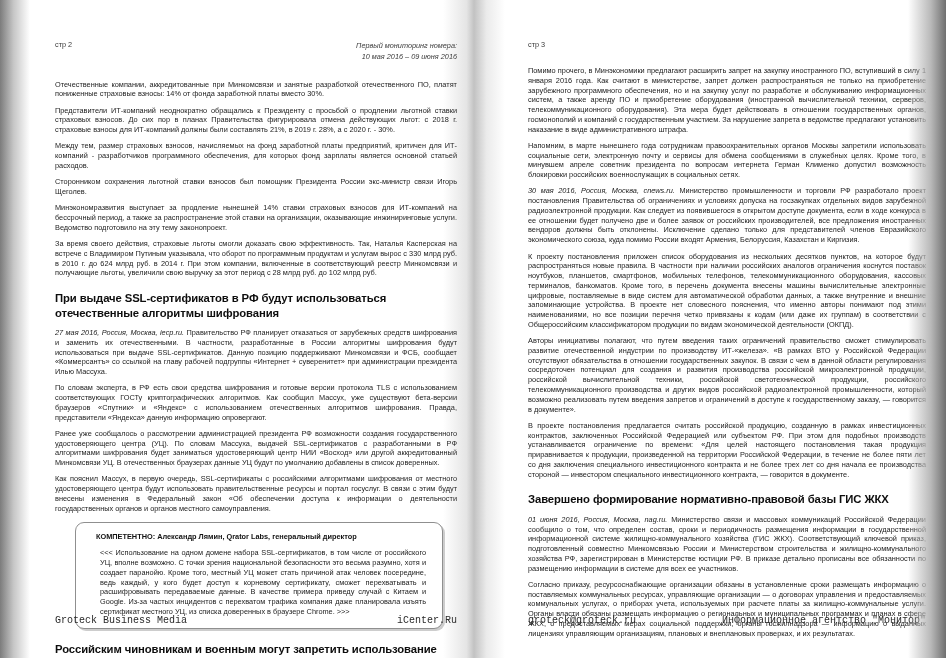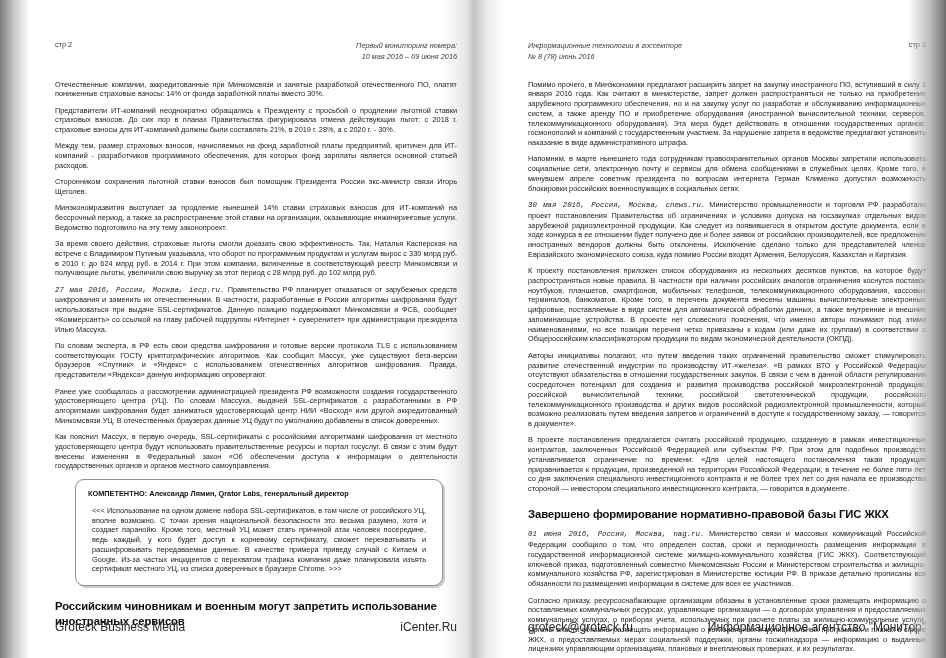--- a/index.html
+++ b/index.html
@@ -35,36 +35,36 @@
 
   .content { margin-top:17px; }
   .content p {
     margin:0 0 6.5px 0; font-size:7.35px; line-height:1.33;
     text-align:justify; color:#222222;
   }
   .content h2 {
     font-size:11.3px; font-weight:bold; color:#0e0e0e;
     margin:13px 0 8px 0; line-height:1.28; letter-spacing:-0.1px;
   }
-  .dateline { font-style:italic;font-family:Liberation Mono, monospace; }
+  .dateline { font-style:italic; }
 
   .expert-box {
-    margin:8px 14px 12px 20px; padding:9px 12px 7px 12px;
+    margin:8px 14px 12px 20px; padding:9px 12px 7px 20px;
     border:1px solid #8f8f8f; border-radius:9px;
     box-shadow:2px 2px 0 #cdcdcd; background:#ffffff;
   }
   .expert-box .box-title {
     font-weight:bold; font-size:7.35px; color:#111; margin:0 0 7px 0; text-align:left;
   }
   .expert-box p { margin:4px; }
 
   .pg-footer {
-    position:absolute; left:0; right:0; bottom:24px;
+    position:absolute; left:0; right:0; bottom:32px;
     display:flex; justify-content:space-between;
-    font-size:12px; color:#2a2a2a;
+    font-size:10px; color:#2a2a2a;font-family:Liberation Mono, monospace;
   }
 </style>
 </head>
 <body>
 
 <div class="spread">
 
   <div class="page page-left">
     <div class="pg-header">
       <div class="pg-num">стр 2</div>
@@ -75,20 +75,21 @@
     </div>
 
     <div class="content">
       <p>Отечественные компании, аккредитованные при Минкомсвязи и занятые разработкой отечественного ПО, платят пониженные страховые взносы: 14% от фонда заработной платы вместо 30%.</p>
       <p>Представители ИТ-компаний неоднократно обращались к Президенту с просьбой о продлении льготной ставки страховых взносов. До сих пор в планах Правительства фигурировала отмена действующих льгот: с 2018 г. страховые взносы для ИТ-компаний должны были составлять 21%, в 2019 г. 28%, а с 2020 г. - 30%.</p>
       <p>Между тем, размер страховых взносов, начисляемых на фонд заработной платы предприятий, критичен для ИТ-компаний - разработчиков программного обеспечения, для которых фонд зарплаты является основной статьей расходов.</p>
       <p>Сторонником сохранения льготной ставки взносов был помощник Президента России экс-министр связи Игорь Щеголев.</p>
       <p>Минэкономразвития выступает за продление нынешней 14% ставки страховых взносов для ИТ-компаний на бессрочный период, а также за распространение этой ставки на организации, оказывающие инжиниринговые услуги. Ведомство подготовило на эту тему законопроект.</p>
       <p>За время своего действия, страховые льготы смогли доказать свою эффективность. Так, Наталья Касперская на встрече с Владимиром Путиным указывала, что оборот по программным продуктам и услугам вырос с 330 млрд руб. в 2010 г. до 624 млрд руб. в 2014 г. При этом компании, включенные в соответствующий реестр Минкомсвязи и получающие льготы, увеличили свою выручку за этот период с 28 млрд руб. до 102 млрд руб.</p>
 
+      <h2>При выдаче SSL-сертификатов в РФ будут использоваться отечественные алгоритмы шифрования</h2>
       <p><span class="dateline">27 мая 2016, Россия, Москва, iecp.ru.</span> <span>Правительство РФ планирует отказаться от зарубежных средств шифрования и заменить их отечественными. В частности, разработанные в России алгоритмы шифрования будут использоваться при выдаче SSL-сертификатов. Данную позицию поддерживают Минкомсвязи и ФСБ, сообщает «Коммерсантъ» со ссылкой на главу рабочей подгруппы «Интернет + суверенитет» при администрации президента Илью Массуха.</span></p>
       <p>По словам эксперта, в РФ есть свои средства шифрования и готовые версии протокола TLS с использованием соответствующих ГОСТу криптографических алгоритмов. Как сообщил Массух, уже существуют бета-версии браузеров «Спутник» и «Яндекс» с использованием отечественных алгоритмов шифрования. Правда, представители «Яндекса» данную информацию опровергают.</p>
       <p>Ранее уже сообщалось о рассмотрении администрацией президента РФ возможности создания государственного удостоверяющего центра (УЦ). По словам Массуха, выдачей SSL-сертификатов с разработанными в РФ алгоритмами шифрования будет заниматься удостоверяющий центр НИИ «Восход» или другой аккредитованный Минкомсвязи УЦ. В отечественных браузерах данные УЦ будут по умолчанию добавлены в список доверенных.</p>
       <p>Как пояснил Массух, в первую очередь, SSL-сертификаты с российскими алгоритмами шифрования от местного удостоверяющего центра будут использовать правительственные ресурсы и портал госуслуг. В связи с этим будут внесены изменения в Федеральный закон «Об обеспечении доступа к информации о деятельности государственных органов и органов местного самоуправления.</p>
 
       <div class="expert-box">
         <p class="box-title">КОМПЕТЕНТНО: Александр Лямин, Qrator Labs, генеральный директор</p>
         <p>&lt;&lt;&lt; Использование на одном домене набора SSL-сертификатов, в том числе от российского УЦ, вполне возможно. С точки зрения национальной безопасности это весьма разумно, хотя и создает паранойю. Кроме того, местный УЦ может стать причиной атак человек посередине, ведь каждый, у кого будет доступ к корневому сертификату, сможет перехватывать и расшифровывать передаваемые данные. В качестве примера приведу случай с Китаем и Google. Из-за частых инцидентов с перехватом трафика компания даже планировала изъять сертификат местного УЦ, из списка доверенных в браузере Chrome. &gt;&gt;&gt;</p>
       </div>
 
@@ -97,24 +98,20 @@
     </div>
 
     <div class="pg-footer">
       <span>Groteck Business Media</span>
       <span>iCenter.Ru</span>
     </div>
   </div>
 
   <div class="page page-right">
     <div class="pg-header">
-      <div class="issue-block issue-left">
-        <div>Информационные технологии в госсекторе</div>
-        <div>№ 8 (78) июнь 2016</div>
-      </div>
       <div class="pg-num">стр 3</div>
     </div>
 
     <div class="content">
       <p>Помимо прочего, в Минэкономики предлагают расширить запрет на закупку иностранного ПО, вступивший в силу 1 января 2016 года. Как считают в министерстве, запрет должен распространяться не только на приобретение зарубежного программного обеспечения, но и на закупку услуг по разработке и обслуживанию информационных систем, а также аренду ПО и приобретение оборудования (иностранной вычислительной техники, серверов, телекоммуникационного оборудования). Эта мера будет действовать в отношении государственных органов, госмонополий и компаний с государственным участием. За нарушение запрета в ведомстве предлагают установить наказание в виде административного штрафа.</p>
       <p>Напомним, в марте нынешнего года сотрудникам правоохранительных органов Москвы запретили использовать социальные сети, электронную почту и сервисы для обмена сообщениями в служебных целях. Кроме того, в минувшем апреле советник президента по вопросам интернета Герман Клименко допустил возможность блокировки российских военнослужащих в социальных сетях.</p>
 
       <p><span class="dateline">30 мая 2016, Россия, Москва, cnews.ru.</span> <span>Министерство промышленности и торговли РФ разработало проект постановления Правительства об ограничениях и условиях допуска на госзакупках отдельных видов зарубежной радиоэлектронной продукции. Как следует из появившегося в открытом доступе документа, если в ходе конкурса в ее отношении будет получено две и более заявок от российских производителей, все предложения иностранных вендоров должны быть отклонены. Исключение сделано только для представителей членов Евразийского экономического союза, куда помимо России входят Армения, Белоруссия, Казахстан и Киргизия.</span></p>
       <p>К проекту постановления приложен список оборудования из нескольких десятков пунктов, на которое будут распространяться новые правила. В частности при наличии российских аналогов ограничения коснутся поставок ноутбуков, планшетов, смартфонов, мобильных телефонов, телекоммуникационного оборудования, кассовых терминалов, банкоматов. Кроме того, в перечень документа внесены машины вычислительные электронные цифровые, поставляемые в виде систем для автоматической обработки данных, а также внутренние и внешние запоминающие устройства. В проекте нет словесного пояснения, что именно авторы понимают под этими наименованиями, но все позиции перечня четко привязаны к кодам (или даже их группам) в соответствии с Общероссийским классификатором продукции по видам экономической деятельности (ОКПД).</p>
       <p>Авторы инициативы полагают, что путем введения таких ограничений правительство сможет стимулировать развитие отечественной индустрии по производству ИТ-«железа». «В рамках ВТО у Российской Федерации отсутствуют обязательства в отношении государственных закупок. В связи с чем в данной области регулирования сосредоточен потенциал для создания и развития производства российской микроэлектронной продукции, российской вычислительной техники, российской светотехнической продукции, российского телекоммуникационного производства и других видов российской радиоэлектронной промышленности, который возможно реализовать путем введения запретов и ограничений в доступе к государственному заказу, — говорится в документе».</p>

